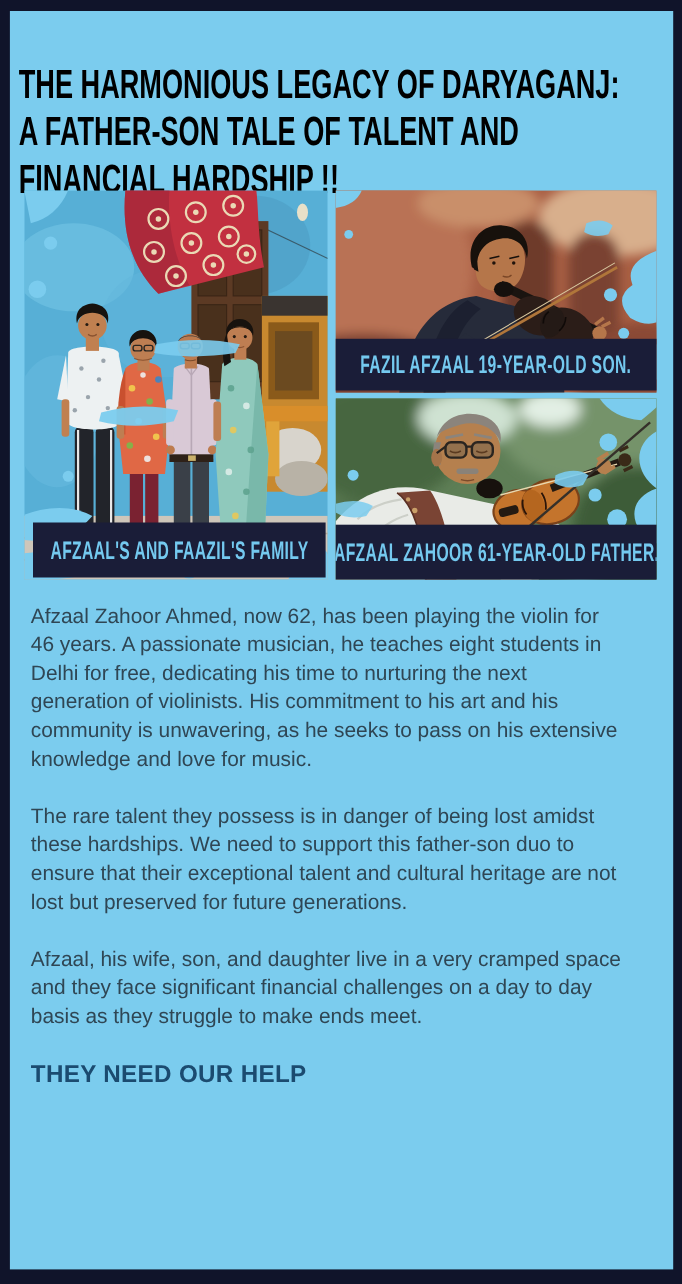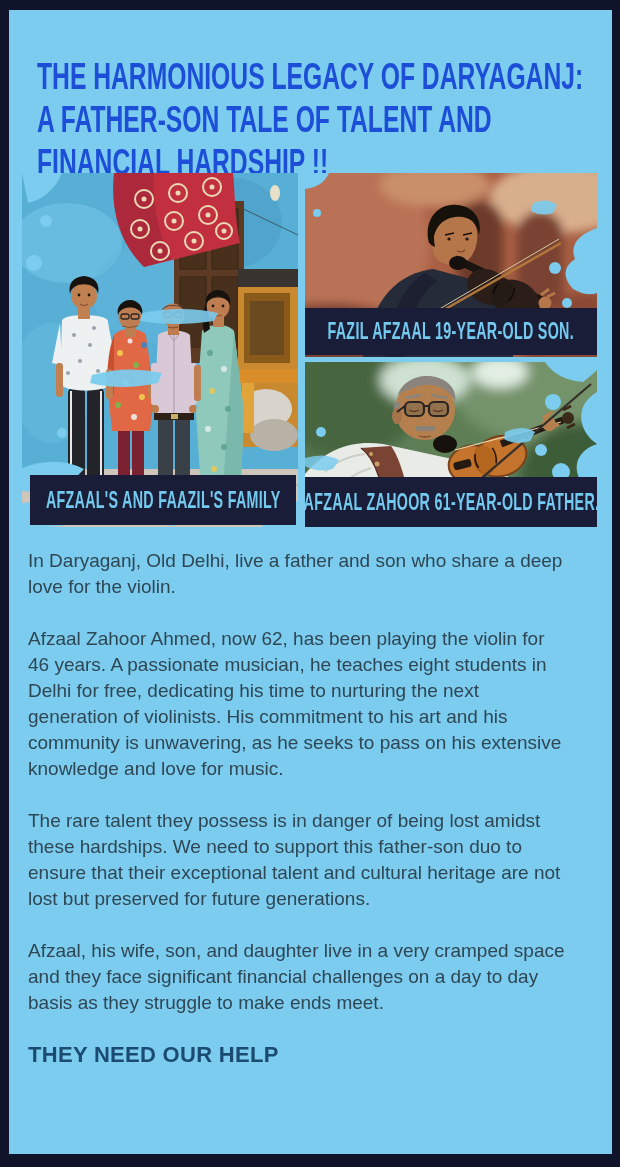--- a/index.html
+++ b/index.html
@@ -1,21 +1,21 @@
 <!DOCTYPE html>
 <html><head>
 <meta charset="utf-8">
 <style>
   html,body{margin:0;padding:0;}
   .page{position:relative;width:620px;height:1167px;background:#10142a;
         font-family:"Liberation Sans",sans-serif;overflow:hidden;}
   .content{position:absolute;left:9px;top:10px;width:603px;height:1144px;
            background:#7bccee;overflow:hidden;}
-  .headline{position:absolute;left:28px;top:20px;width:560px;
-            color:#1d4ed8;font-weight:bold;font-size:37px;line-height:43px;}
+  .headline{position:absolute;left:8px;top:20px;width:560px;
+            color:#000000;font-weight:bold;font-size:37px;line-height:43px;}
   .cond-block{display:block;width:150%;transform:scaleX(0.667);transform-origin:0 0;
               letter-spacing:0px;}
   .photo{position:absolute;overflow:hidden;}
   .photo svg{display:block;}
   .ph-family{left:13px;top:163px;width:276px;height:354px;}
   .ph-son{left:296px;top:163px;width:292px;height:184px;}
   .ph-father{left:296px;top:352px;width:292px;height:165px;}
   .caption-bar{position:absolute;background:#1a1d38;display:flex;
                align-items:center;justify-content:center;}
   .cap-family{left:8px;right:2px;bottom:2px;height:50px;}
@@ -357,21 +357,20 @@
           <path d="M0,96 q20,-6 34,2 l-6,9 q-16,4 -28,-3 Z" opacity="0.85"></path>
           <circle cx="16" cy="70" r="5"></circle>
         </g>
       </svg>
       <div class="caption-bar cap-father">
         <span class="caption-text">AFZAAL ZAHOOR 61-YEAR-OLD FATHER.</span>
       </div>
     </figure>
 
     <div class="body-text">
-      <p>In Daryaganj, Old Delhi, live a father and son who share a deep love for the violin.</p>
       <p>Afzaal Zahoor Ahmed, now 62, has been playing the violin for 46 years. A passionate musician, he teaches eight students in Delhi for free, dedicating his time to nurturing the next generation of violinists. His commitment to his art and his community is unwavering, as he seeks to pass on his extensive knowledge and love for music.</p>
       <p>The rare talent they possess is in danger of being lost amidst these hardships. We need to support this father-son duo to ensure that their exceptional talent and cultural heritage are not lost but preserved for future generations.</p>
       <p>Afzaal, his wife, son, and daughter live in a very cramped space and they face significant financial challenges on a day to day basis as they struggle to make ends meet.</p>
       <div class="footer-line">THEY NEED OUR HELP</div>
     </div>
 
   </div>
 </div>
 
 </body></html>

